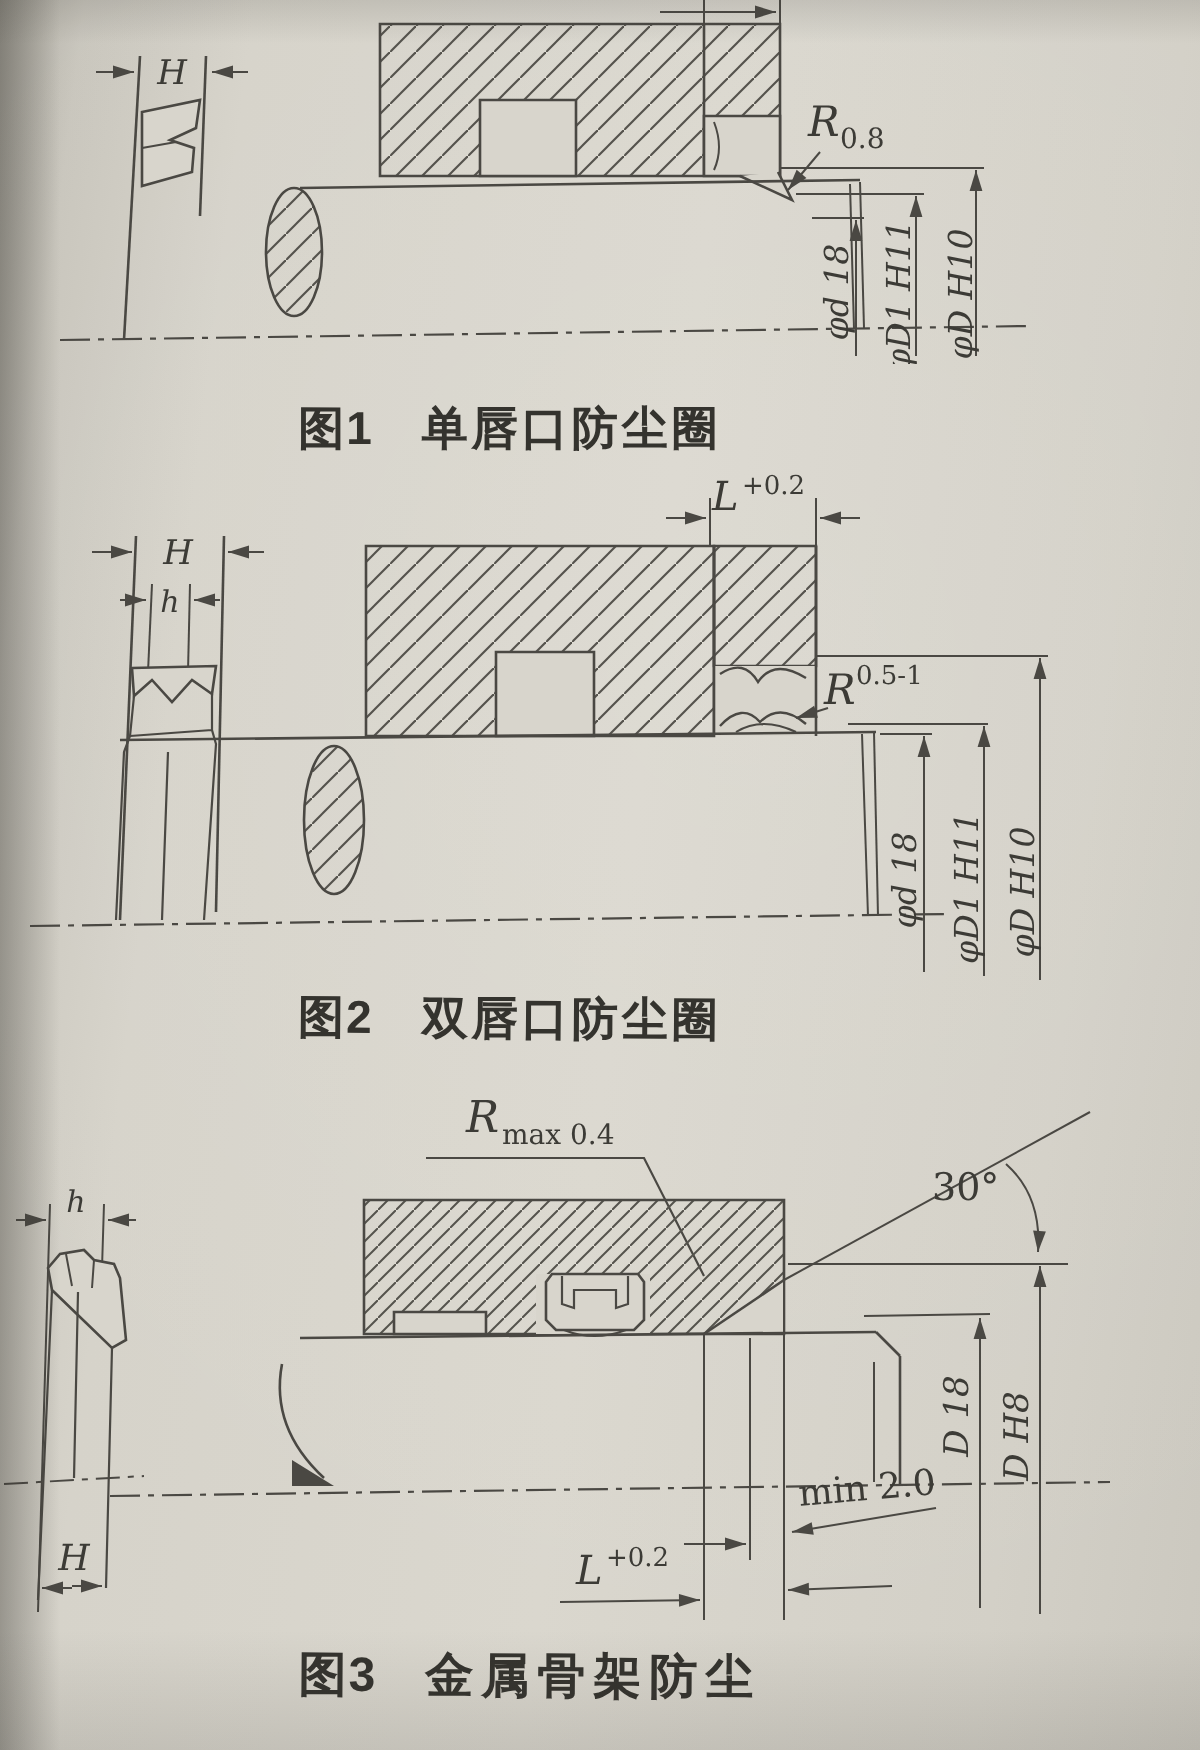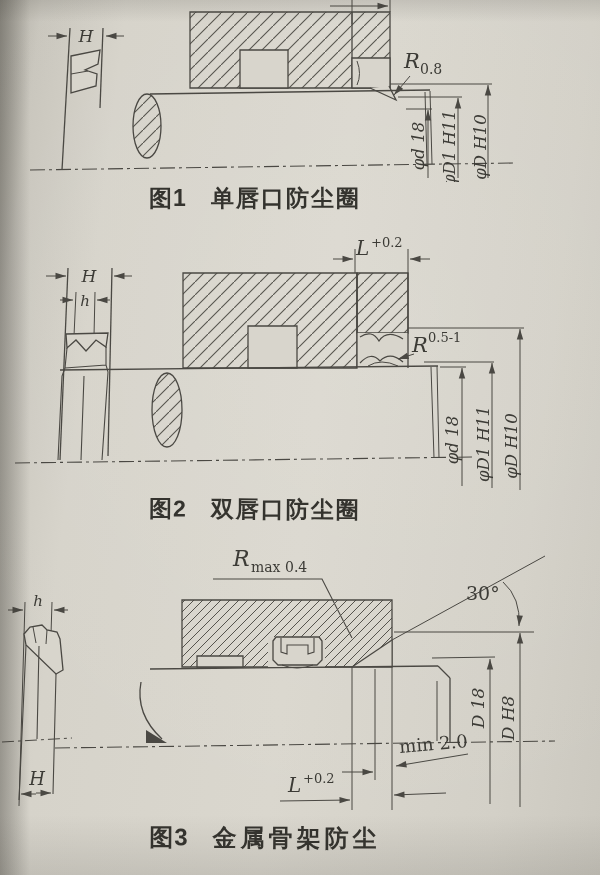--- a/index.html
+++ b/index.html
@@ -78,21 +78,21 @@
       <text class="lbl" x="424" y="146" font-size="16.5" text-anchor="middle" stroke="none" transform="rotate(-90 424 146)">φd 18</text>
       <text class="lbl" x="455" y="148" font-size="16.5" text-anchor="middle" stroke="none" transform="rotate(-90 455 148)">φD1 H11</text>
       <text class="lbl" x="486" y="147" font-size="16.5" text-anchor="middle" stroke="none" transform="rotate(-90 486 147)">φD H10</text>
     </g>
     <g>
       <text class="lbl" x="404" y="68" font-size="21" stroke="none">R</text>
       <text class="lblu" x="420" y="74" font-size="14" stroke="none">0.8</text>
       <line x1="410" y1="76" x2="394" y2="95" marker-end="url(#arw)" stroke-width="1"></line>
     </g>
   </svg>
-  <div class="caption" style="top:183px;left:95px;width:320px">
+  <div class="caption" style="top:199px;left:95px;width:320px">
     <span class="no">图1</span><span>单唇口防尘圈</span>
   </div>
 
   <svg class="fig" style="top:230px" width="600" height="268" viewBox="0 0 600 268" stroke="#4a4843" stroke-width="1.3" fill="none">
     <g stroke-width="1">
       <line x1="355" y1="43" x2="355" y2="19"></line>
       <line x1="408" y1="43" x2="408" y2="19"></line>
       <line x1="333" y1="29" x2="353" y2="29" marker-end="url(#arw)"></line>
       <line x1="430" y1="29" x2="410" y2="29" marker-end="url(#arw)"></line>
       <text class="lbl" x="356" y="25" font-size="20" stroke="none">L</text>

